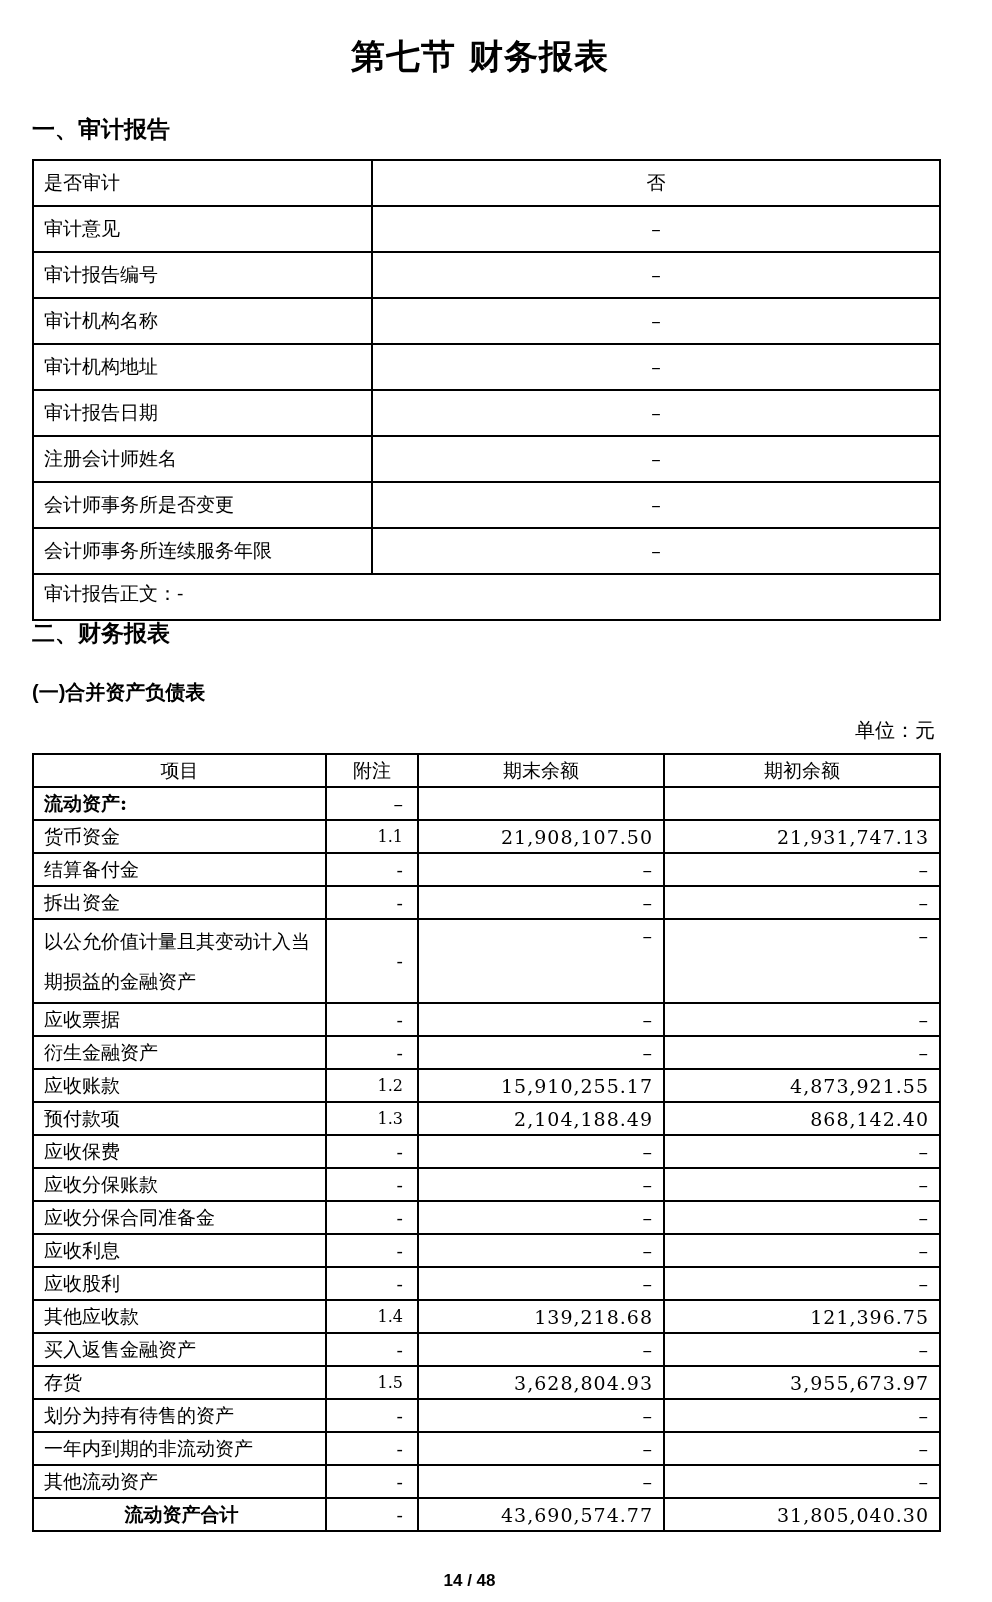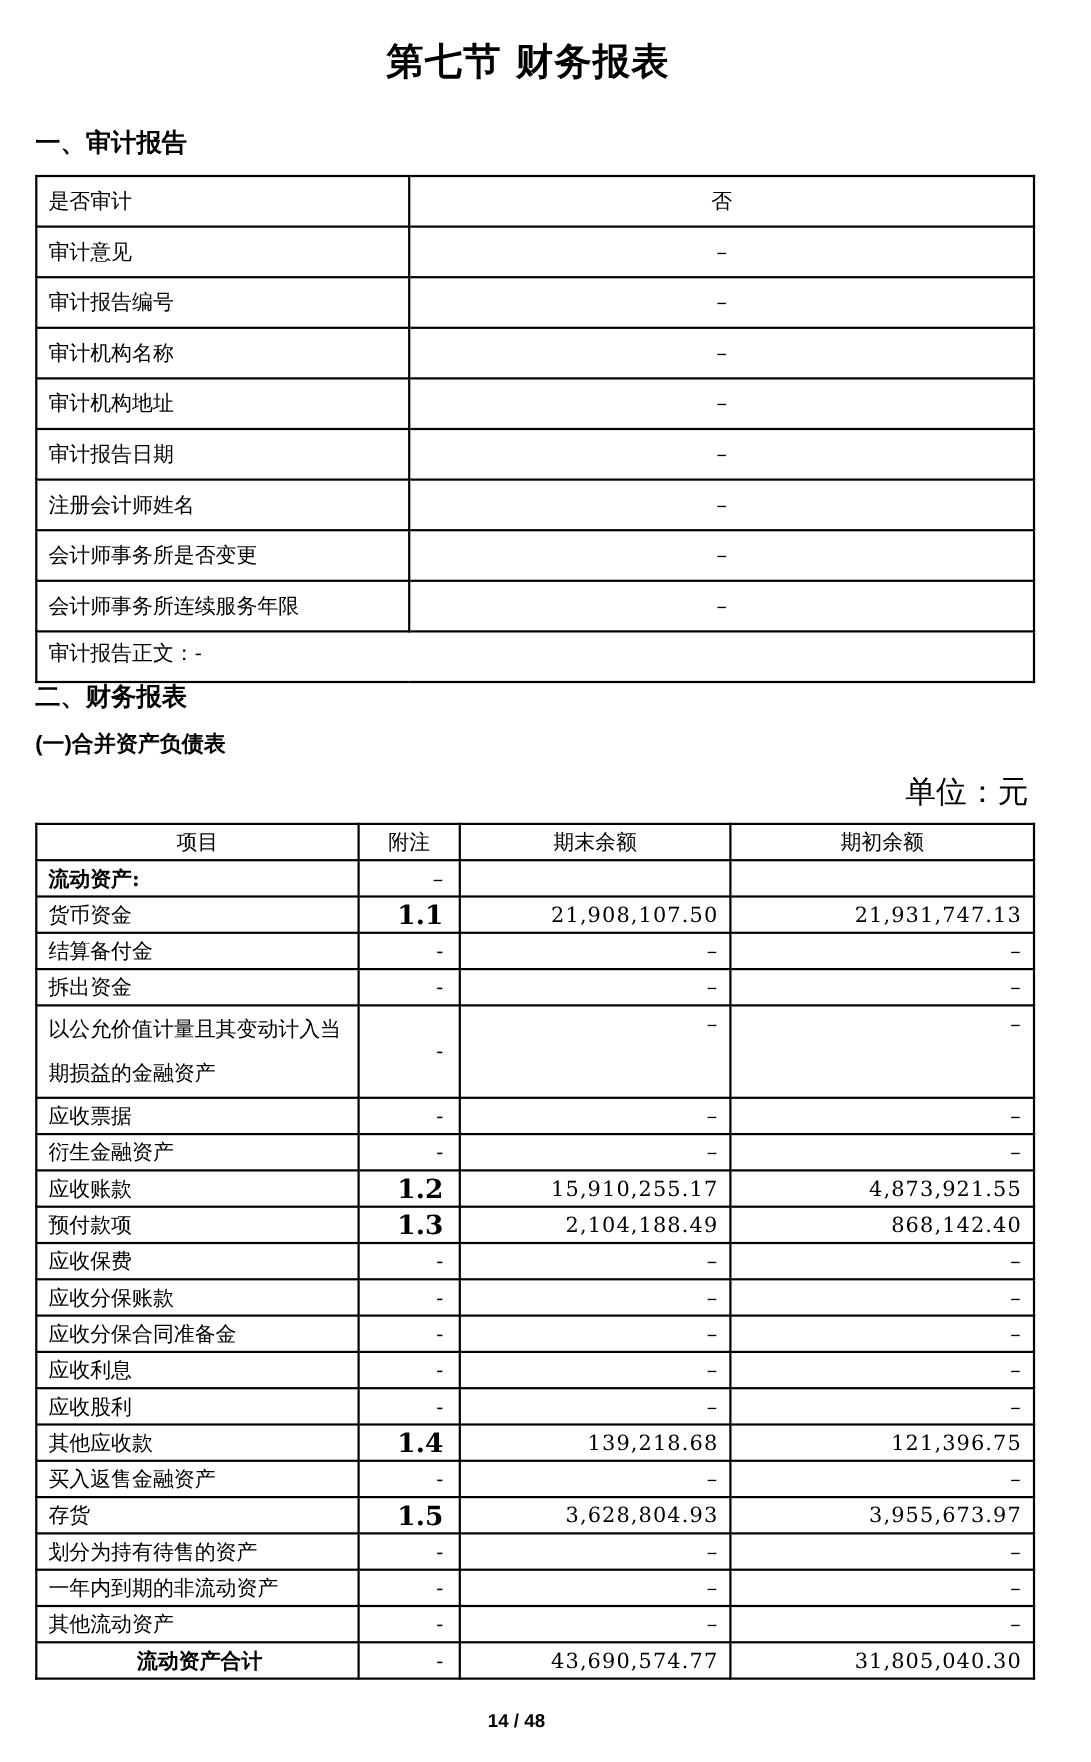--- a/index.html
+++ b/index.html
@@ -33,26 +33,26 @@
     font-size: 23px;
     line-height: 1.1;
     margin: 0;
   }
   #audit-heading { margin-top: 40px; }
   #fin-heading   { }
   .sub-heading {
     font-family: "Liberation Sans", "DejaVu Sans", sans-serif;
     font-weight: bold;
     font-size: 20px;
-    margin-top: 17px;
+    margin-top: 33px;
   }
   .unit-line {
     width: 907px;
     text-align: right;
-    font-size: 28px;
+    font-size: 20px;
     margin-top: 11px;
     padding-right: 4px;
   }
   table {
     border-collapse: collapse;
     table-layout: fixed;
     width: 907px;
   }
   td, th {
     border: 2px solid #000;
@@ -71,34 +71,34 @@
     vertical-align: top;
     padding-top: 6px;
   }
   
   .bs-table { margin-top: 9px; }
   .bs-table td, .bs-table th { height: 33px; }
   .bs-table th { text-align: center; }
   .c-item { text-align: left;  padding: 0 6px 0 10px; }
   .c-note { text-align: right; padding-right: 14px; }
   .c-amt  { text-align: right; letter-spacing: 1px; }
-  .n-bold { font-weight: bold; font-size: 24px; }
+  .n-bold { font-weight: normal; font-size: 16px; }
   .r-cat   .c-item { font-weight: bold; }
   .r-total .c-item { font-weight: bold; text-align: center; }
   .r-tall td { height: 69px; }
   .r-tall .c-item { line-height: 2.1; padding-top: 2px; }
   .r-tall .c-amt  { vertical-align: top; padding-top: 5px; }
   
   .page-num {
     width: 939px;
     text-align: center;
     font-family: "Liberation Sans", "DejaVu Sans", sans-serif;
     font-weight: bold;
     font-size: 17px;
-    margin-top: 28px;
+    margin-top: 39px;
   }
 </style>
 </head>
 <body>
 
 <div class="doc-title">第七节 财务报表</div>
 
 <div class="content">
 
   <h2 class="sec-heading" id="audit-heading">一、审计报告</h2>

